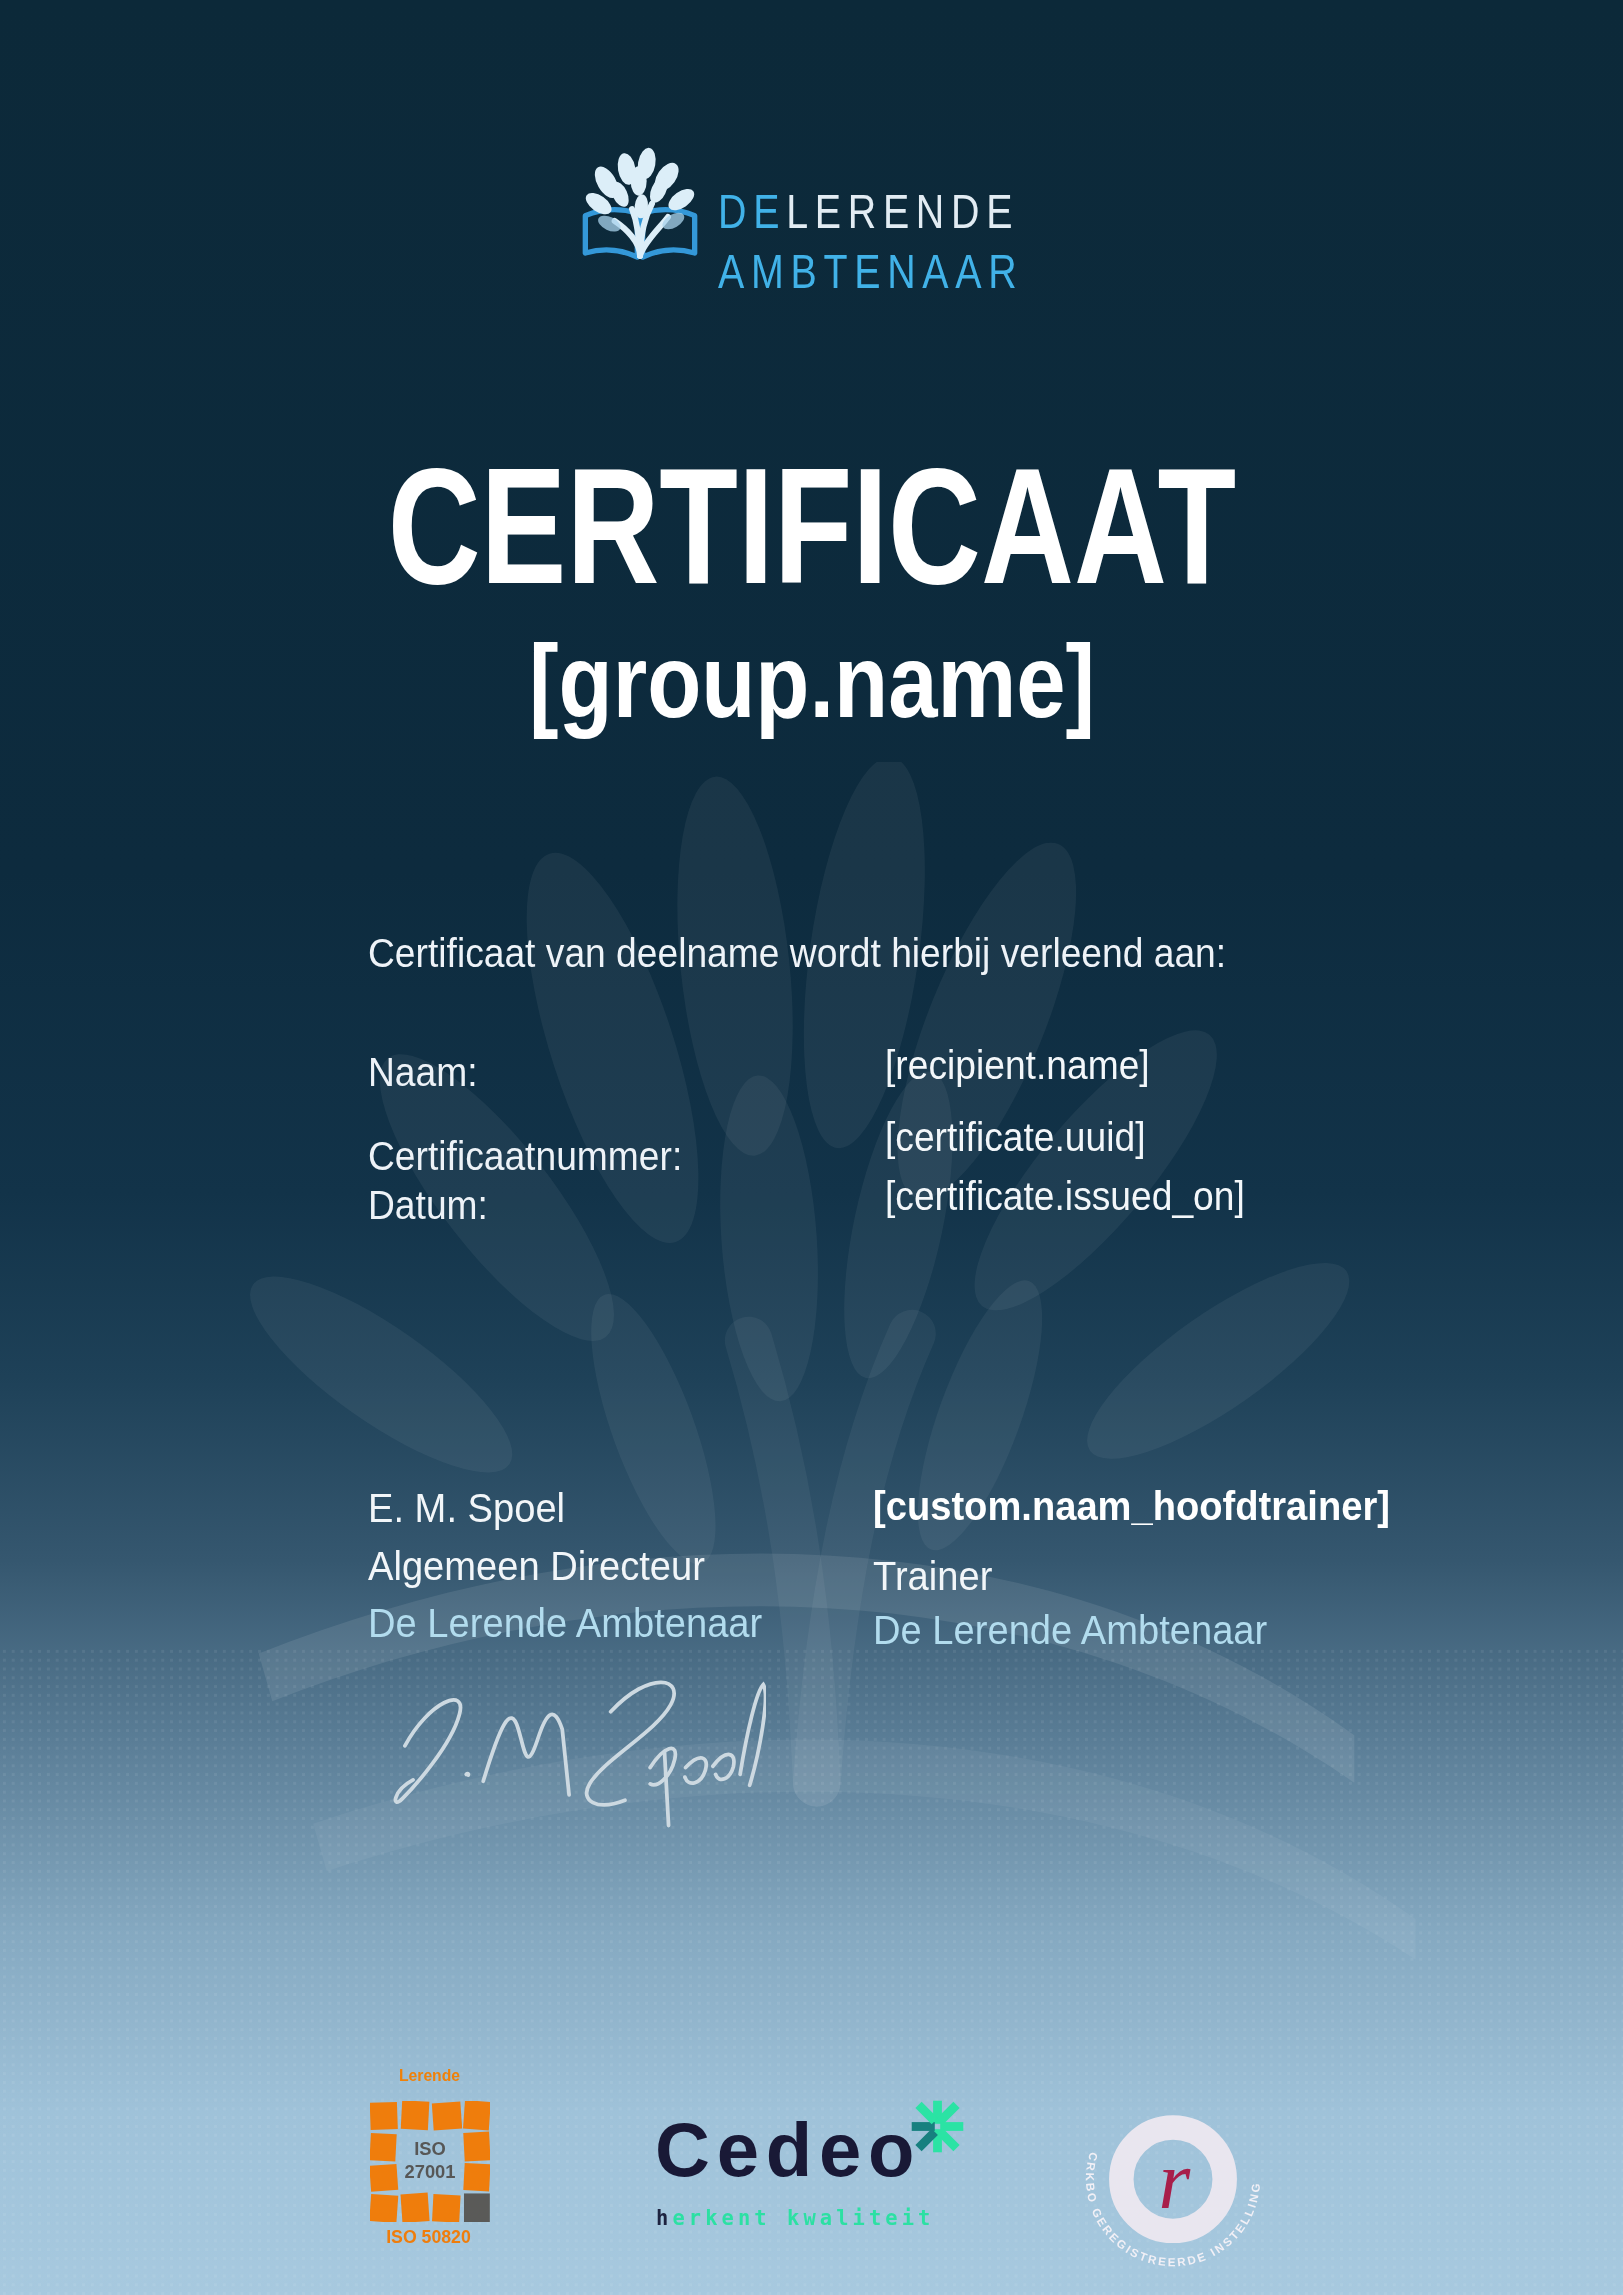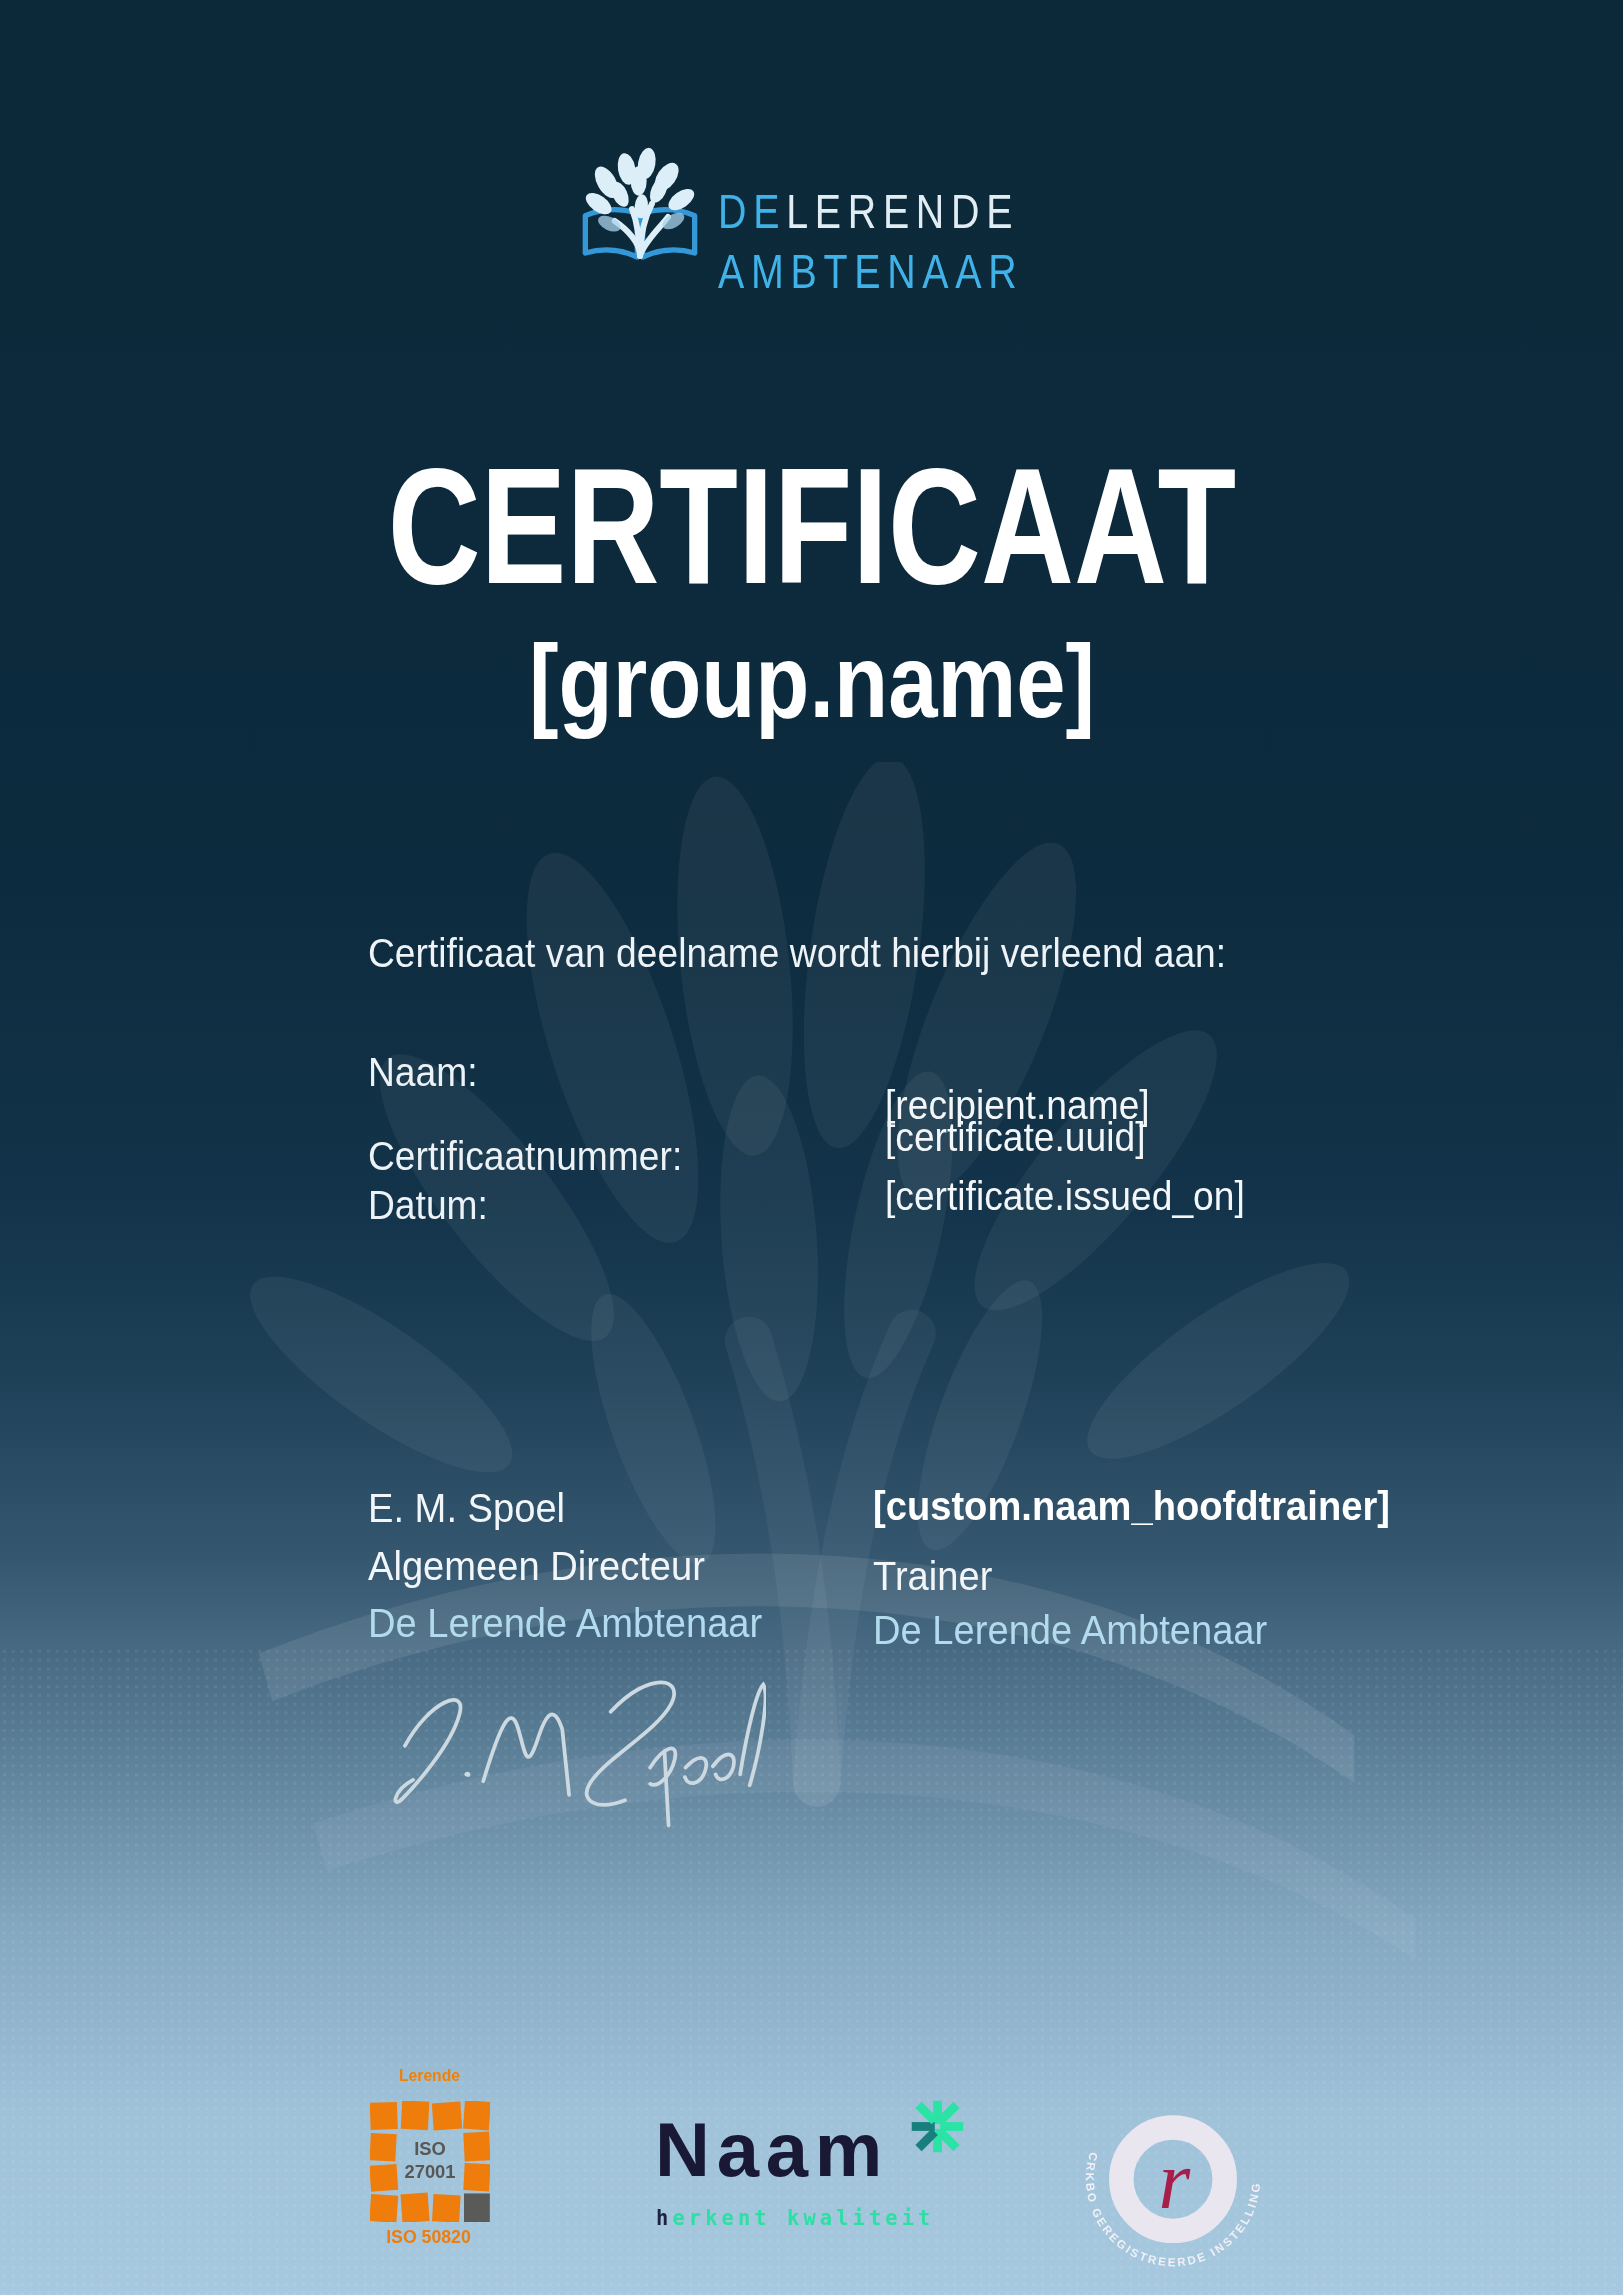--- a/index.html
+++ b/index.html
@@ -32,21 +32,21 @@
                 font-size:165px; font-weight:700; line-height:1; }
   .title-wrap .in { display:inline-block; transform:scaleX(0.78); transform-origin:50% 50%; white-space:nowrap; }
   .subtitle-wrap { left:0; width:100%; top:630px; text-align:center; color:#ffffff;
                    font-size:103px; font-weight:700; line-height:1; }
   .subtitle-wrap .in { display:inline-block; transform:scaleX(0.86); transform-origin:50% 50%; white-space:nowrap; }
 
   .intro { left:368px; top:931px; font-size:40px; color:#eef3f8; }
 
   .flabel { left:368px; font-size:40px; color:#edf2f7; }
   .fvalue { left:885px; font-size:40px; color:#f3f7fa; }
-  .r1l { top:1050px; } .r1v { top:1043px;margin-top:40px; }
+  .r1l { top:1050px; } .r1v { top:1043px; }
   .r2l { top:1090px;margin-top:44px; } .r2v { top:1115px;text-align:right; }
   .r3l { top:1183px; } .r3v { top:1174px; }
 
   .sig { font-size:41px; color:#f2f6f9; }
   .sigL { left:368px; }  .sigR { left:873px; }
   .sL1 { top:1485px; } .sL2 { top:1543px; } .sL3 { top:1600px; color:#b2dcee; }
   .sR1 { top:1483px; font-weight:700; color:#ffffff; } .sR2 { top:1553px; } .sR3 { top:1607px; color:#b2dcee; }
   .autograph { left:364px; top:1664px; width:402px; height:167px; }
 
   
@@ -181,21 +181,21 @@
       <rect x="0" y="138" width="40" height="40" transform="rotate(4 20 158)"></rect>
       <rect x="46" y="136" width="40" height="42" transform="rotate(-4 66 157)"></rect>
       <rect x="92" y="138" width="40" height="40" transform="rotate(3 112 158)"></rect>
     </g>
     <rect x="138" y="136" width="38" height="42" fill="#5a5a58"></rect>
     <text x="88" y="80" text-anchor="middle" font-family="Liberation Sans, sans-serif" font-size="27" font-weight="700" fill="#575756">ISO</text>
     <text x="88" y="114" text-anchor="middle" font-family="Liberation Sans, sans-serif" font-size="27" font-weight="700" fill="#575756">27001</text>
   </svg>
   <div class="abs normec-caption">ISO 50820</div>
 
-  <div class="abs cedeo-brand">Naam</div>
+  <div class="abs cedeo-brand">Cedeo</div>
   <svg class="abs cedeo-star" viewBox="0 0 84 84">
     <g stroke-width="13">
       <line x1="42" y1="38" x2="42" y2="4" stroke="#2be3a4"></line>
       <line x1="46" y1="34" x2="70" y2="10" stroke="#2be3a4"></line>
       <line x1="46" y1="42" x2="80" y2="42" stroke="#2be3a4"></line>
       <line x1="46" y1="50" x2="70" y2="74" stroke="#2be3a4"></line>
       <line x1="42" y1="46" x2="42" y2="80" stroke="#2be3a4"></line>
       <line x1="38" y1="50" x2="14" y2="74" stroke="#17807f"></line>
       <line x1="38" y1="42" x2="4" y2="42" stroke="#17807f"></line>
       <line x1="38" y1="34" x2="14" y2="10" stroke="#2be3a4"></line>

